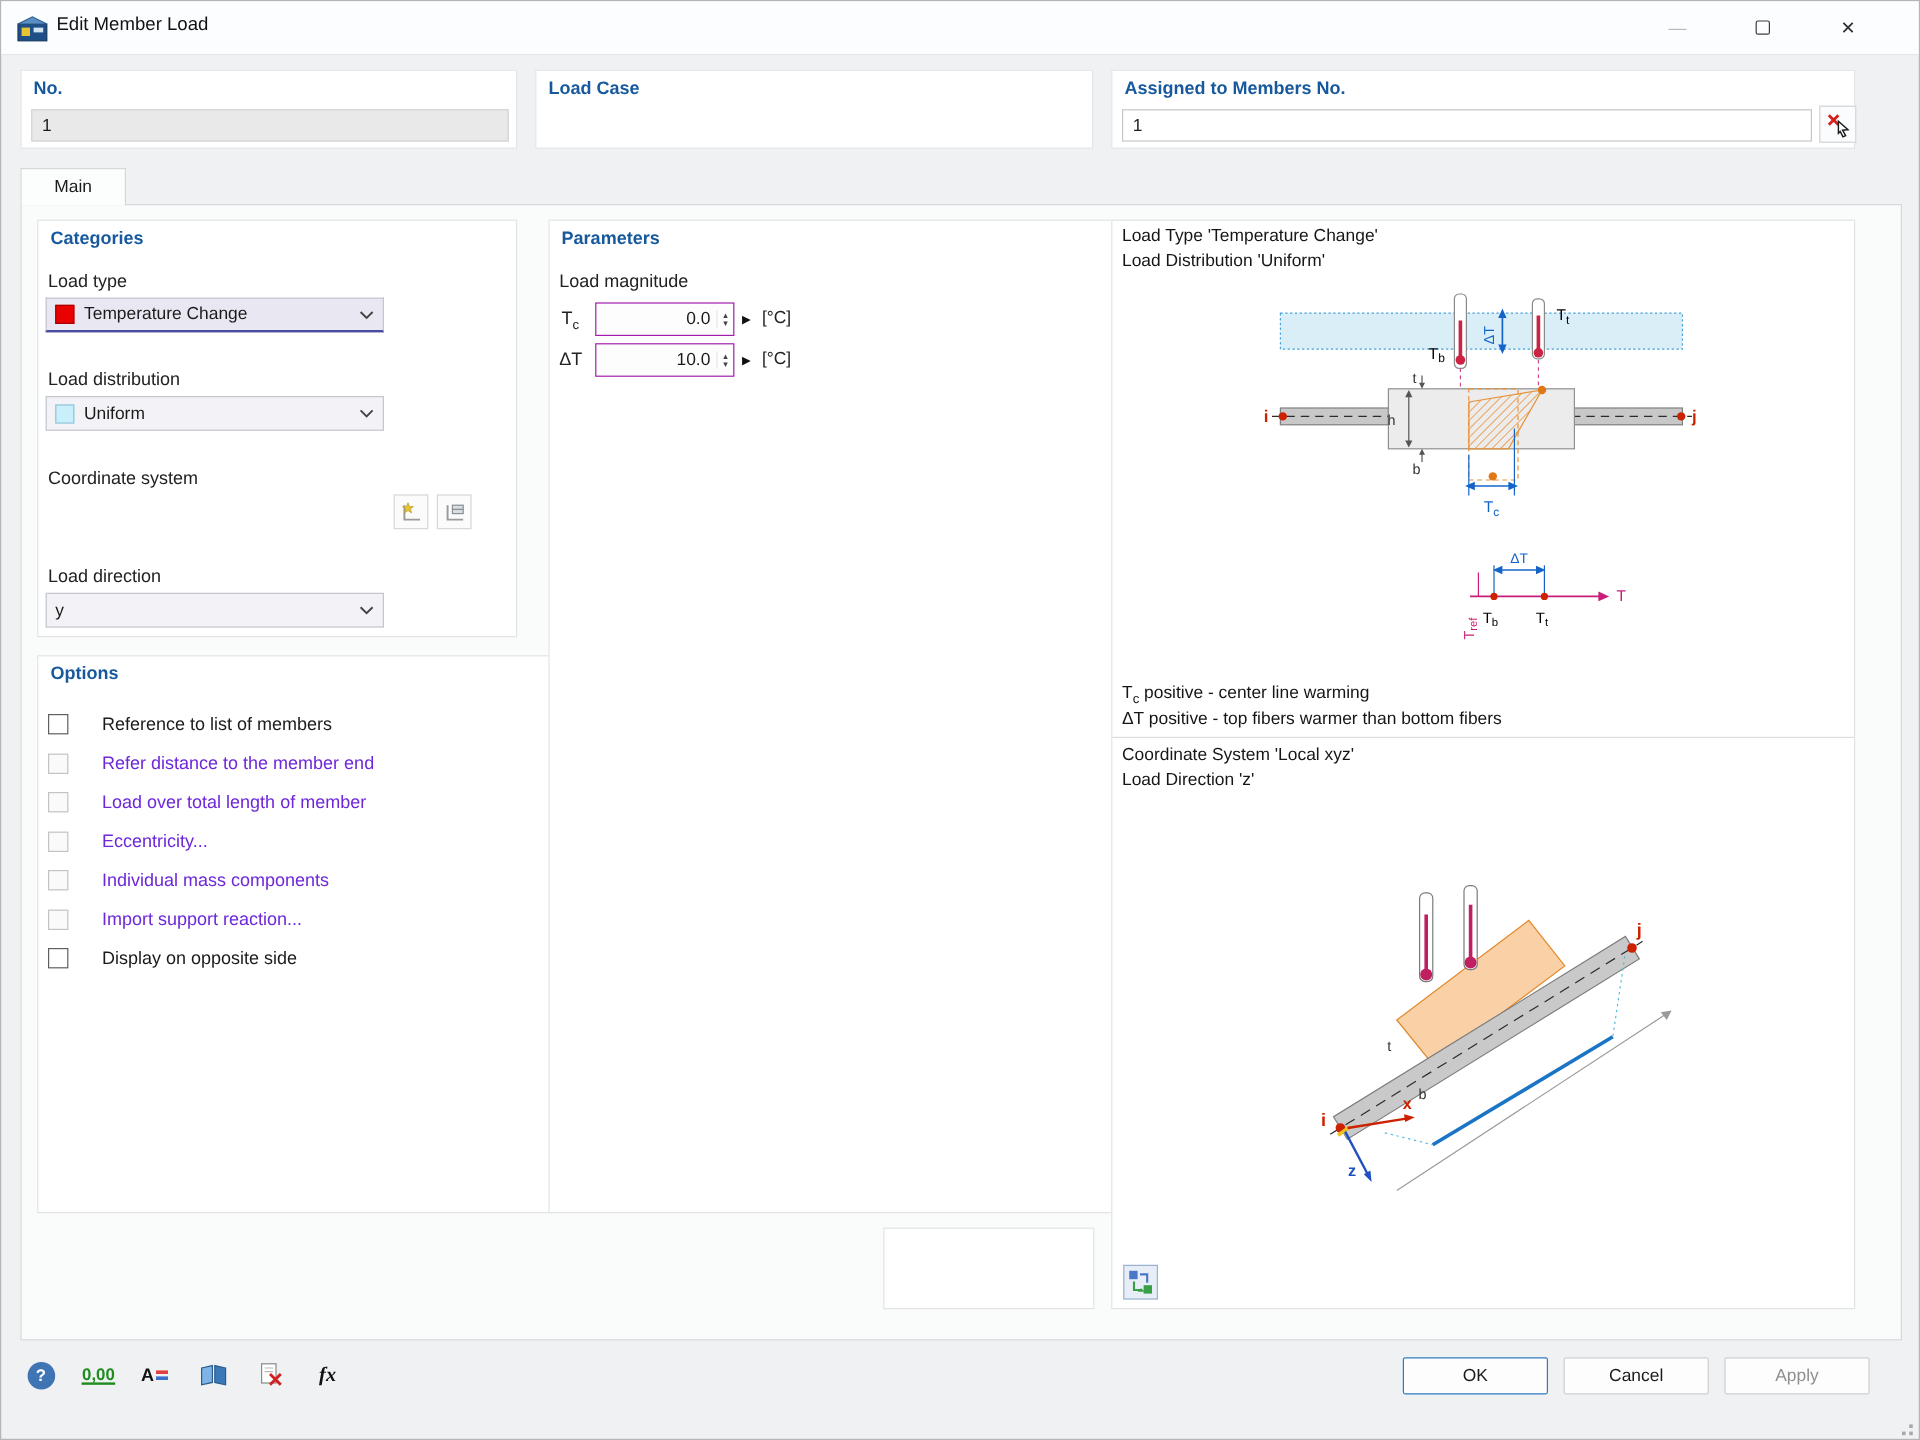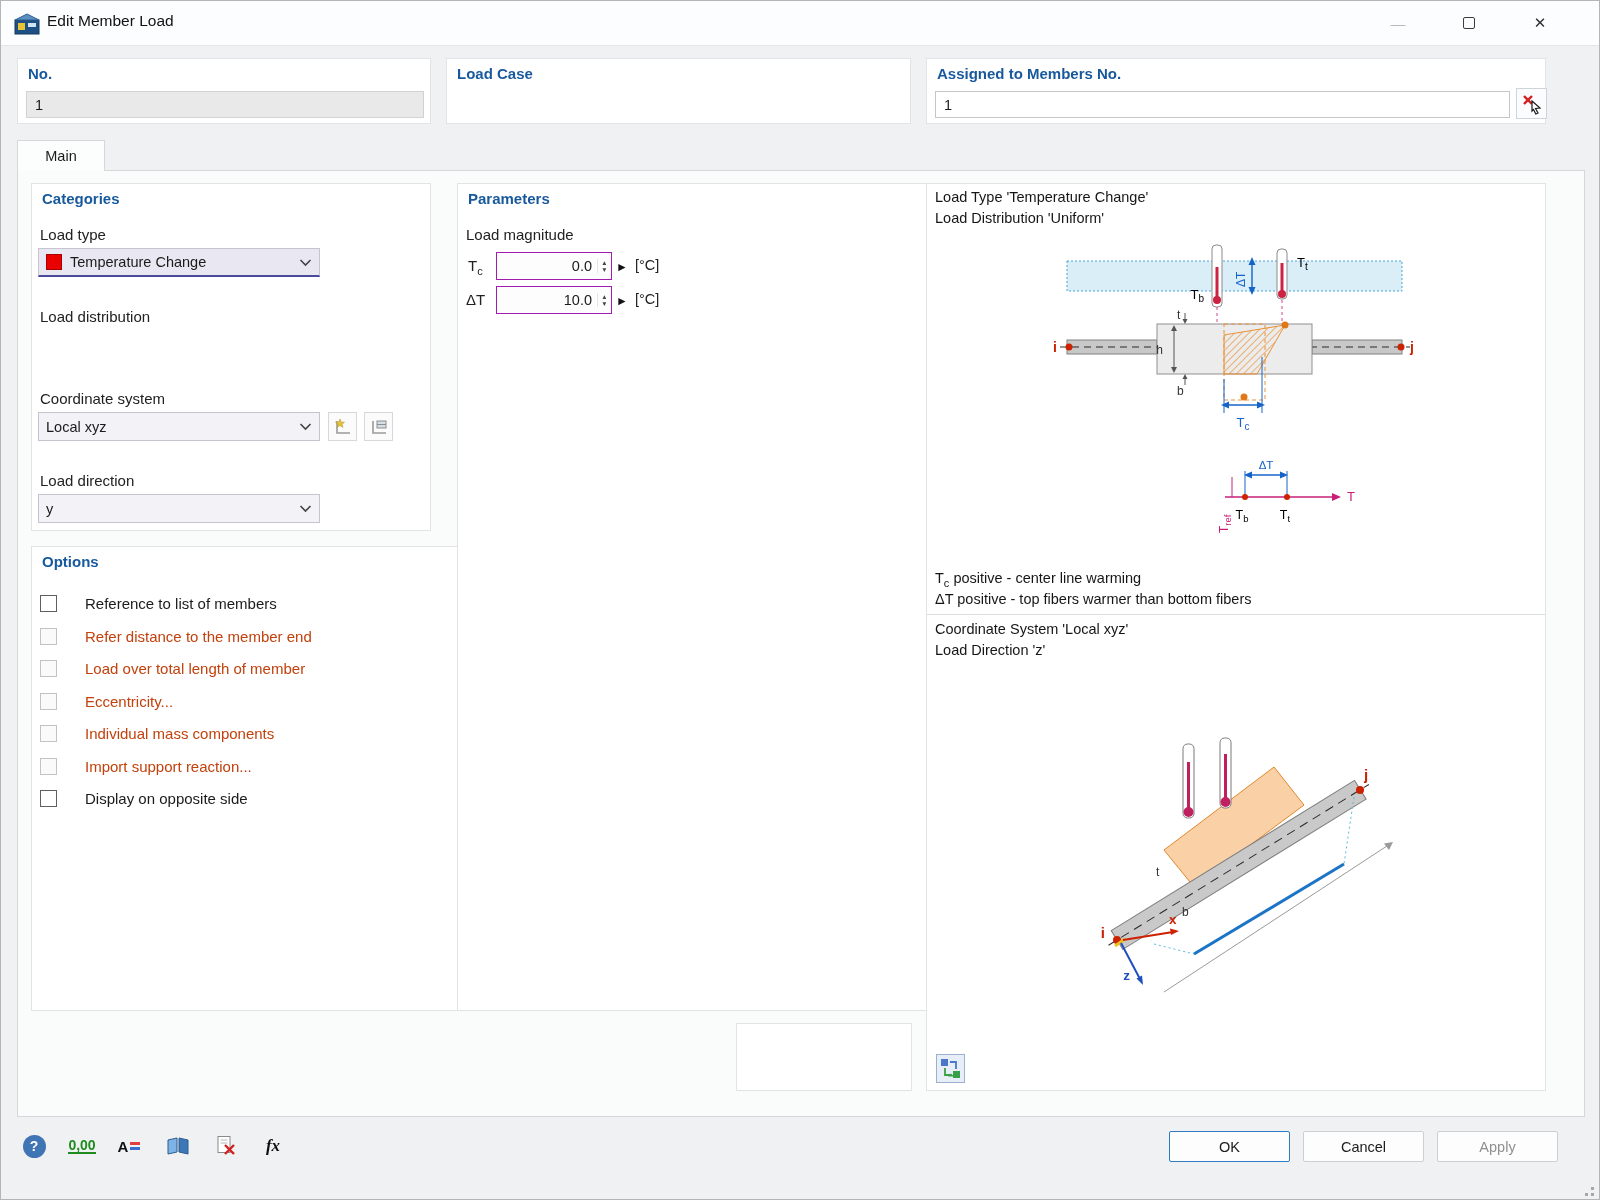--- a/index.html
+++ b/index.html
@@ -25,21 +25,21 @@
   .sw-cyan{background:#c9effa;border:1px solid #8fc5da}
   .lc-sq{width:21px;height:22px;background:#cdeaf7;border:1px solid #9cc4da;flex:0 0 auto;margin-right:1px}
   .lc-badge{background:#c00000;color:#fff;font-weight:700;font-size:12.5px;padding:3px 8px;margin:0 3px;flex:0 0 auto}
   .tool-btn{position:absolute;width:29px;height:29px;background:#fbfbfc;border:1px solid #d7d7dc;display:flex;align-items:center;justify-content:center}
   .tab{position:absolute;left:16px;top:139px;width:88px;height:31px;background:#fcfdfd;border:1px solid #d6d7d9;border-bottom:none;display:flex;align-items:center;justify-content:center;font-size:14.5px;z-index:2}
   .main-area{position:absolute;left:16px;top:169px;width:1568px;height:947px;background:#fafbfb;border:1px solid #d6d7d9}
   .field-label{position:absolute;font-size:15px;color:#222}
   .opt{position:absolute;left:8px;display:flex;align-items:flex-end;gap:28px;height:22px}
   .cbox{width:17px;height:17px;border:1px solid #5f5f5f;background:#fff;flex:0 0 auto}
   .opt.disabled .cbox{border-color:#c3c3c3;background:#fafafa}
-  .opt.disabled .opt-label{color:#c2410c}
+  .opt.disabled .opt-label{color:#6d28d9}
   .param-row{position:absolute;left:0;width:100%;height:28px}
   .num-input{position:absolute;height:28px;background:#fdfdfd;border:1px solid #a21caf;display:flex;align-items:center}
   .num-val{flex:1;display:flex;align-items:center;justify-content:flex-end;padding-right:5px;font-size:14.5px}
   .spin{display:flex;flex-direction:column;align-items:center;justify-content:center;width:14px;font-size:7.5px;line-height:7px;color:#444;border-left:1px solid #e6e6e6}
   .play{font-size:9.5px;color:#111;display:flex;align-items:center;justify-content:center;width:14px;height:22px}
   .unit{font-size:14.5px;color:#222}
   .ptext{position:absolute;font-size:14.5px;color:#161616}
   .pdivider{position:absolute;left:0;width:100%;border-top:1px solid #dcdddf}
   .btn{position:absolute;top:1130px;width:121px;height:31px;background:#fdfdfd;border:1px solid #cfcfcf;border-radius:2px;display:flex;align-items:center;justify-content:center;font-size:14.5px;color:#1b1b1b}
   .btn.default{border:1px solid #2f7bc4}
@@ -115,29 +115,30 @@
     <div class="combo focus" style="left:6px;top:64px;width:282px">
       <span class="swatch sw-red"></span>
       <span>Temperature Change</span>
       <span class="chev">
         <svg width="13" height="9">
             <polyline points="1.5,2 6.5,7 11.5,2" fill="none" stroke="#444" stroke-width="1.6"></polyline>
           </svg>
       </span>
     </div>
     <div class="field-label" style="left:8px;top:124px">Load distribution</div>
-    <div class="field-label" style="left:8px;top:206px">Coordinate system</div>
-    <div class="combo" style="left:6px;top:228px;width:282px">
-      <span>Local xyz</span>
+    <div class="combo" style="left:6px;top:146px;width:282px">
+      <span class="swatch sw-cyan"></span>
+      <span>Uniform</span>
       <span class="chev">
         <svg width="13" height="9">
             <polyline points="1.5,2 6.5,7 11.5,2" fill="none" stroke="#444" stroke-width="1.6"></polyline>
           </svg>
       </span>
     </div>
+    <div class="field-label" style="left:8px;top:206px">Coordinate system</div>
     <div class="tool-btn" style="left:296px;top:228px">
       <svg width="20" height="20">
         <polyline points="4,4 4,16 17,16" fill="none" stroke="#9a9a9a" stroke-width="1.6"></polyline>
         <polygon points="7,2 8.3,5.2 11.5,5.2 9,7.2 10,10.4 7,8.5 4,10.4 5,7.2 2.5,5.2 5.7,5.2" fill="#e4c23a" stroke="#b89a20" stroke-width="0.6"></polygon>
       </svg>
     </div>
     <div class="tool-btn" style="left:332px;top:228px">
       <svg width="20" height="20">
         <polyline points="4,4 4,16 17,16" fill="none" stroke="#9a9a9a" stroke-width="1.6"></polyline>
         <rect x="8" y="4" width="9" height="7" fill="#d8dde2" stroke="#8a8f94"></rect>

